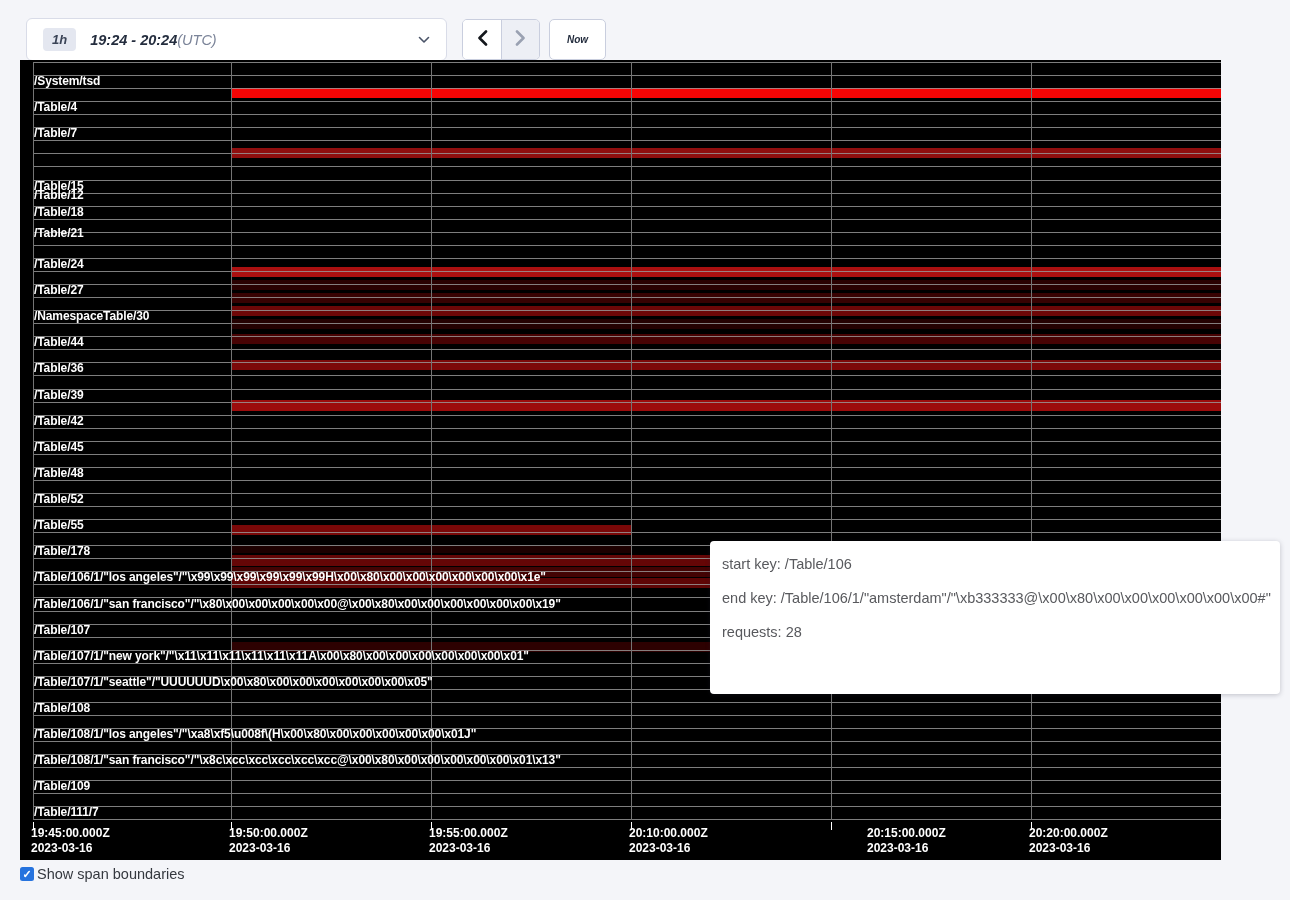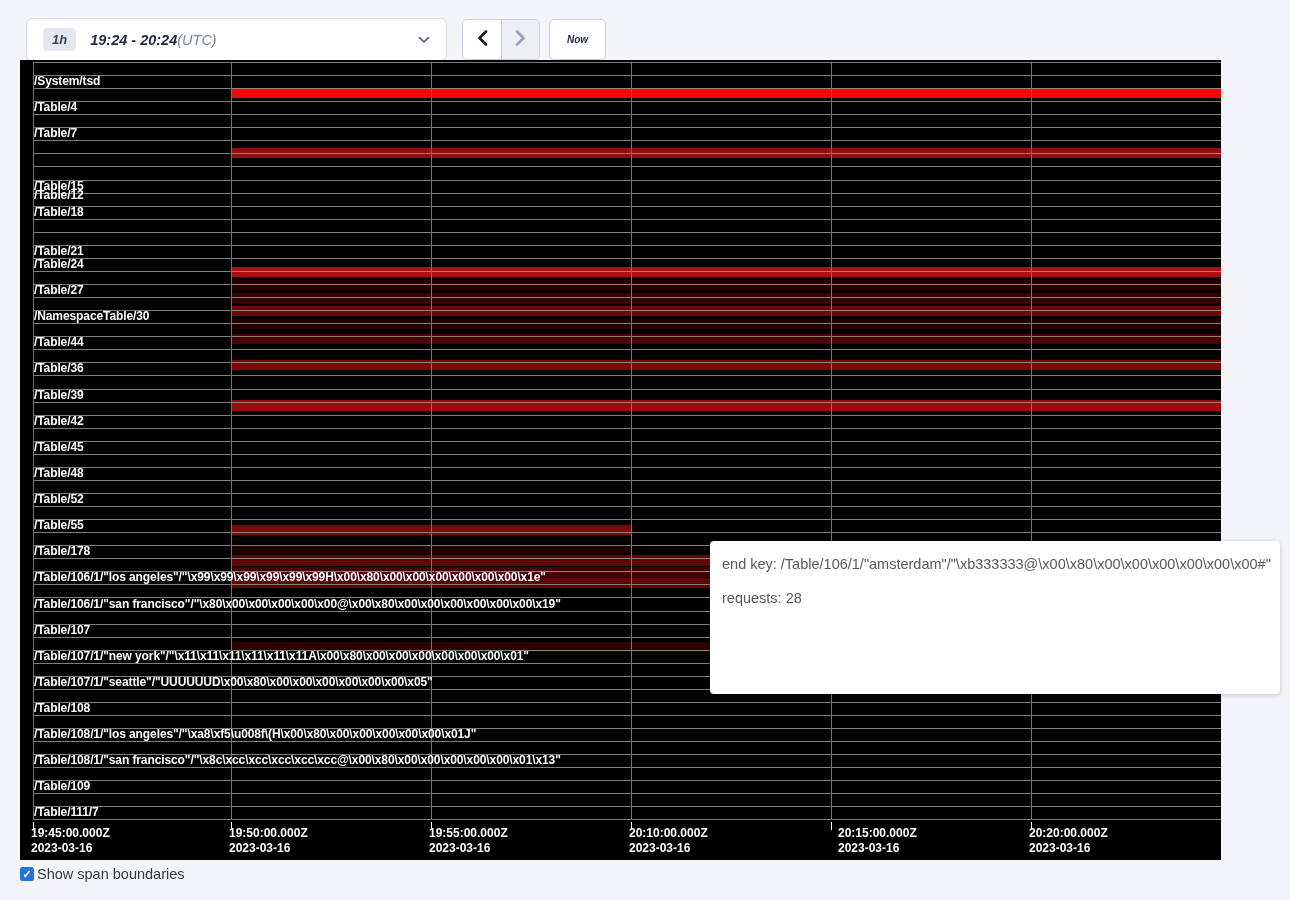--- a/index.html
+++ b/index.html
@@ -174,21 +174,21 @@
       <div class="vline" style="left: 411px;"></div>
       <div class="vline" style="left: 611px;"></div>
       <div class="vline" style="left: 811px;"></div>
       <div class="vline" style="left: 1011px;"></div>
       <div class="rowlabel" style="top: 15.1px;">/System/tsd</div>
       <div class="rowlabel" style="top: 41.22px;">/Table/4</div>
       <div class="rowlabel" style="top: 67.34px;">/Table/7</div>
       <div class="rowlabel" style="top: 93.46px; margin-top: 36px;">/Table/12</div>
       <div class="rowlabel" style="top: 119.58px;">/Table/15</div>
       <div class="rowlabel" style="top: 145.7px;">/Table/18</div>
-      <div class="rowlabel" style="top: 185px;">/Table/21</div>
+      <div class="rowlabel" style="top: 167px;">/Table/21</div>
       <div class="rowlabel" style="top: 197.94px;">/Table/24</div>
       <div class="rowlabel" style="top: 224.06px;">/Table/27</div>
       <div class="rowlabel" style="top: 250.18px;">/NamespaceTable/30</div>
       <div class="rowlabel" style="top: 276.3px;">/Table/44</div>
       <div class="rowlabel" style="top: 302.42px;">/Table/36</div>
       <div class="rowlabel" style="top: 328.54px;">/Table/39</div>
       <div class="rowlabel" style="top: 354.66px;">/Table/42</div>
       <div class="rowlabel" style="top: 380.78px;">/Table/45</div>
       <div class="rowlabel" style="top: 406.9px;">/Table/48</div>
       <div class="rowlabel" style="top: 433.02px;">/Table/52</div>
@@ -218,33 +218,34 @@
       <div class="ticklabel" style="left: 409px;">
         <div>19:55:00.000Z</div>
         <div>2023-03-16</div>
       </div>
       <div class="tick" style="left: 611px;"></div>
       <div class="ticklabel" style="left: 609px;">
         <div>20:10:00.000Z</div>
         <div>2023-03-16</div>
       </div>
       <div class="tick" style="left: 811px;"></div>
-      <div class="ticklabel" style="left: 818px;">
+      <div class="ticklabel" style="left: 847px;">
         <div>20:15:00.000Z</div>
         <div>2023-03-16</div>
       </div>
       <div class="tick" style="left: 1011px;"></div>
       <div class="ticklabel" style="left: 1009px;">
         <div>20:20:00.000Z</div>
         <div>2023-03-16</div>
       </div>
     </div>
 </div>
 
 <div class="tooltip">
+  <div>start key: /Table/106</div>
   <div>end key: /Table/106/1/"amsterdam"/"\xb333333@\x00\x80\x00\x00\x00\x00\x00\x00#"</div>
   <div>requests: 28</div>
 </div>
 
 <div class="footer">
   <div class="checkbox">
     <span>✓</span>
   </div>
   <label>Show span boundaries</label>
 </div>

